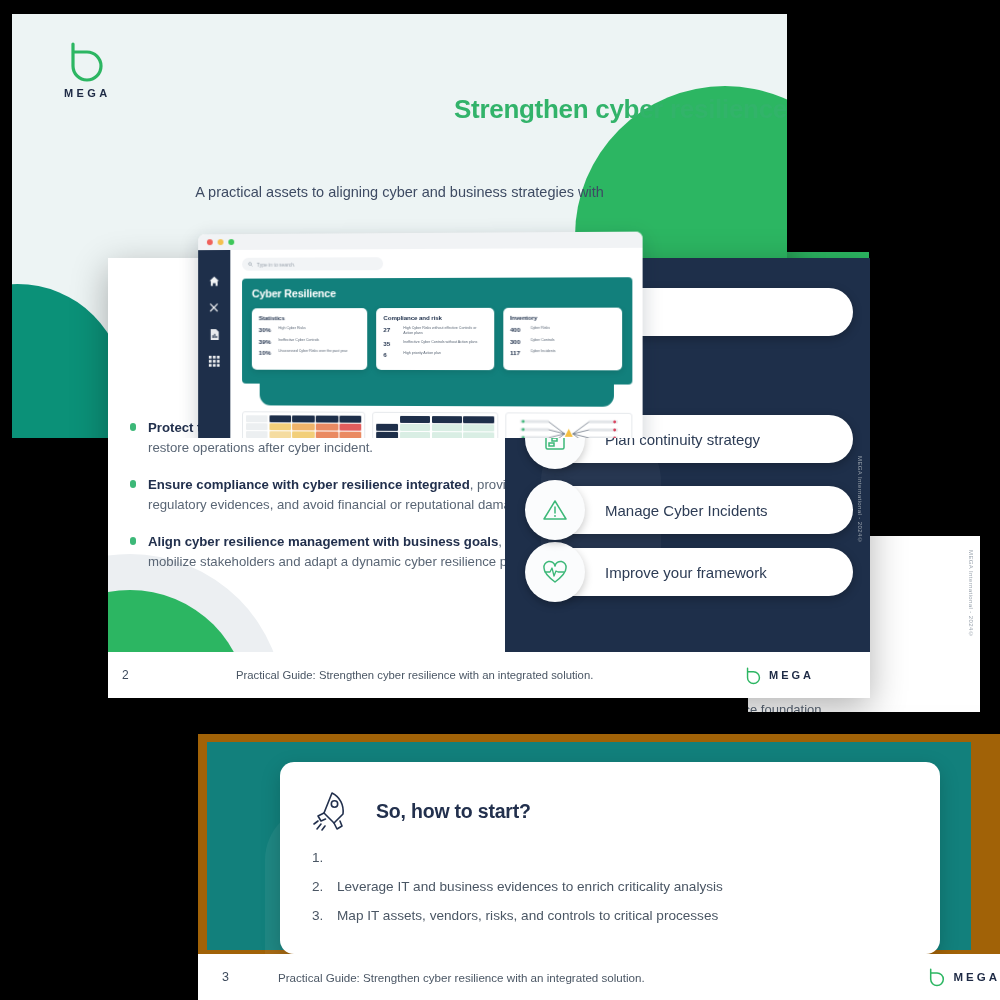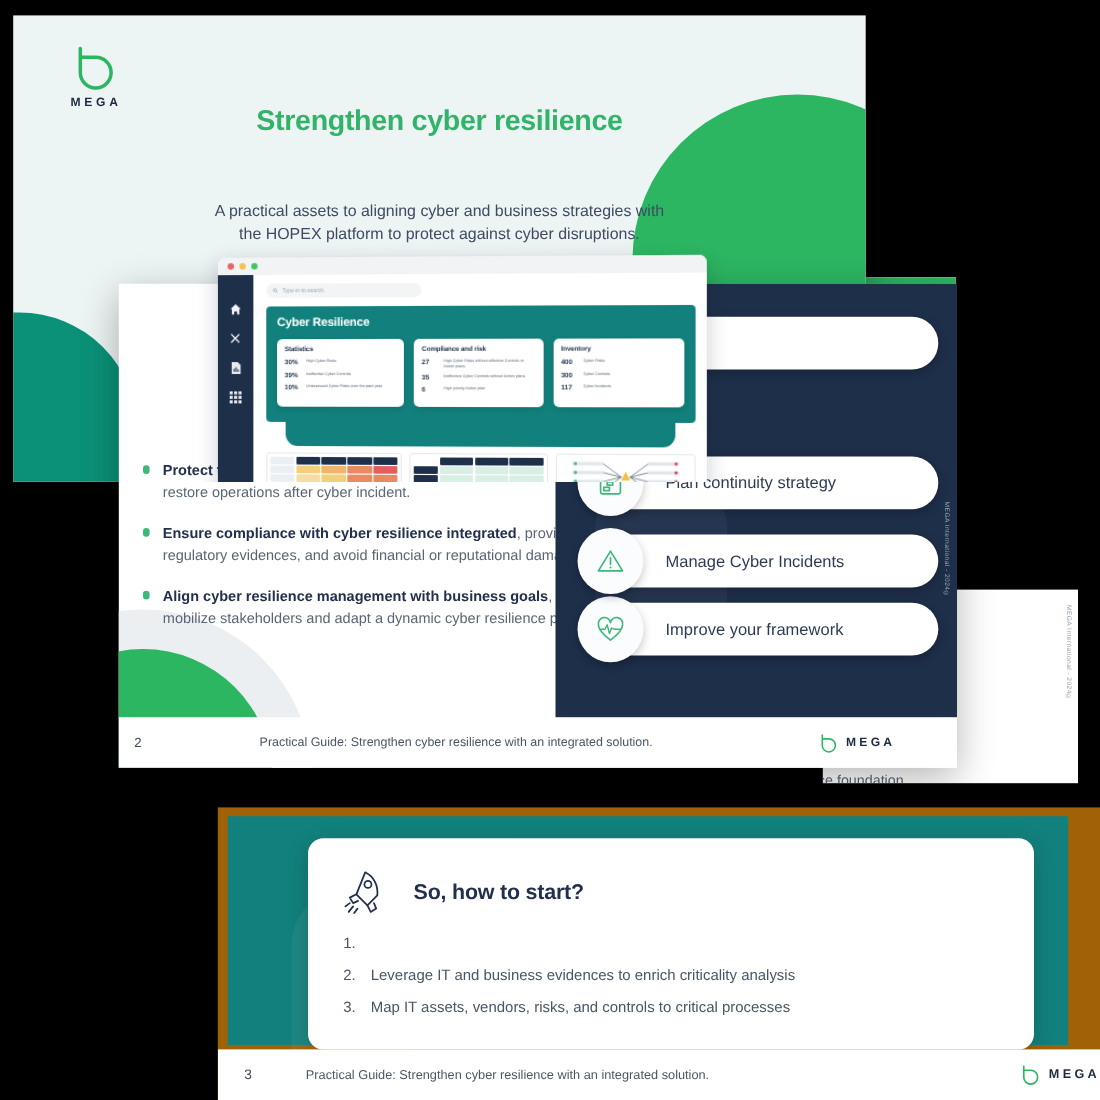--- a/index.html
+++ b/index.html
@@ -49,21 +49,21 @@
   .mega-logo { display: flex; flex-direction: column; align-items: center; gap: 5px; }
   .mega-mark svg { display: block; }
   .mega-word {
     font-size: 11px; font-weight: 700; letter-spacing: 3.4px;
     color: #1e2a45;
   }
   #s1-logo { position: absolute; left: 52px; top: 26px; z-index: 4; }
 
   .s1-title {
     position: absolute; left: 0; right: 0; top: 80px;
-    text-align: center; z-index: 4;
+    text-align: right; z-index: 4;
   }
   .s1-title .l1 {
     font-size: 26px; font-weight: 700; color: #32b36a;
     letter-spacing: -0.3px; line-height: 1.22;
   }
   .s1-title .l2 {
     font-size: 26px; font-weight: 700; color: #22304d;
     letter-spacing: -0.3px; line-height: 1.22;
   }
   .s1-sub {
@@ -257,21 +257,20 @@
       </span>
       <span class="mega-word">MEGA</span>
     </div>
 
     <div class="s1-title">
       <div class="l1">Strengthen cyber resilience</div>
     </div>
 
     <div class="s1-sub">
       <div>A practical assets to aligning cyber and business strategies with</div>
-      <div>the HOPEX platform to protect against cyber disruptions.</div>
     </div>
 
     <div class="dash">
       <div class="dash-bar">
         <span class="dot r"></span>
         <span class="dot y"></span>
         <span class="dot g"></span>
       </div>
       <div class="dash-body">
         <div class="dash-side">

